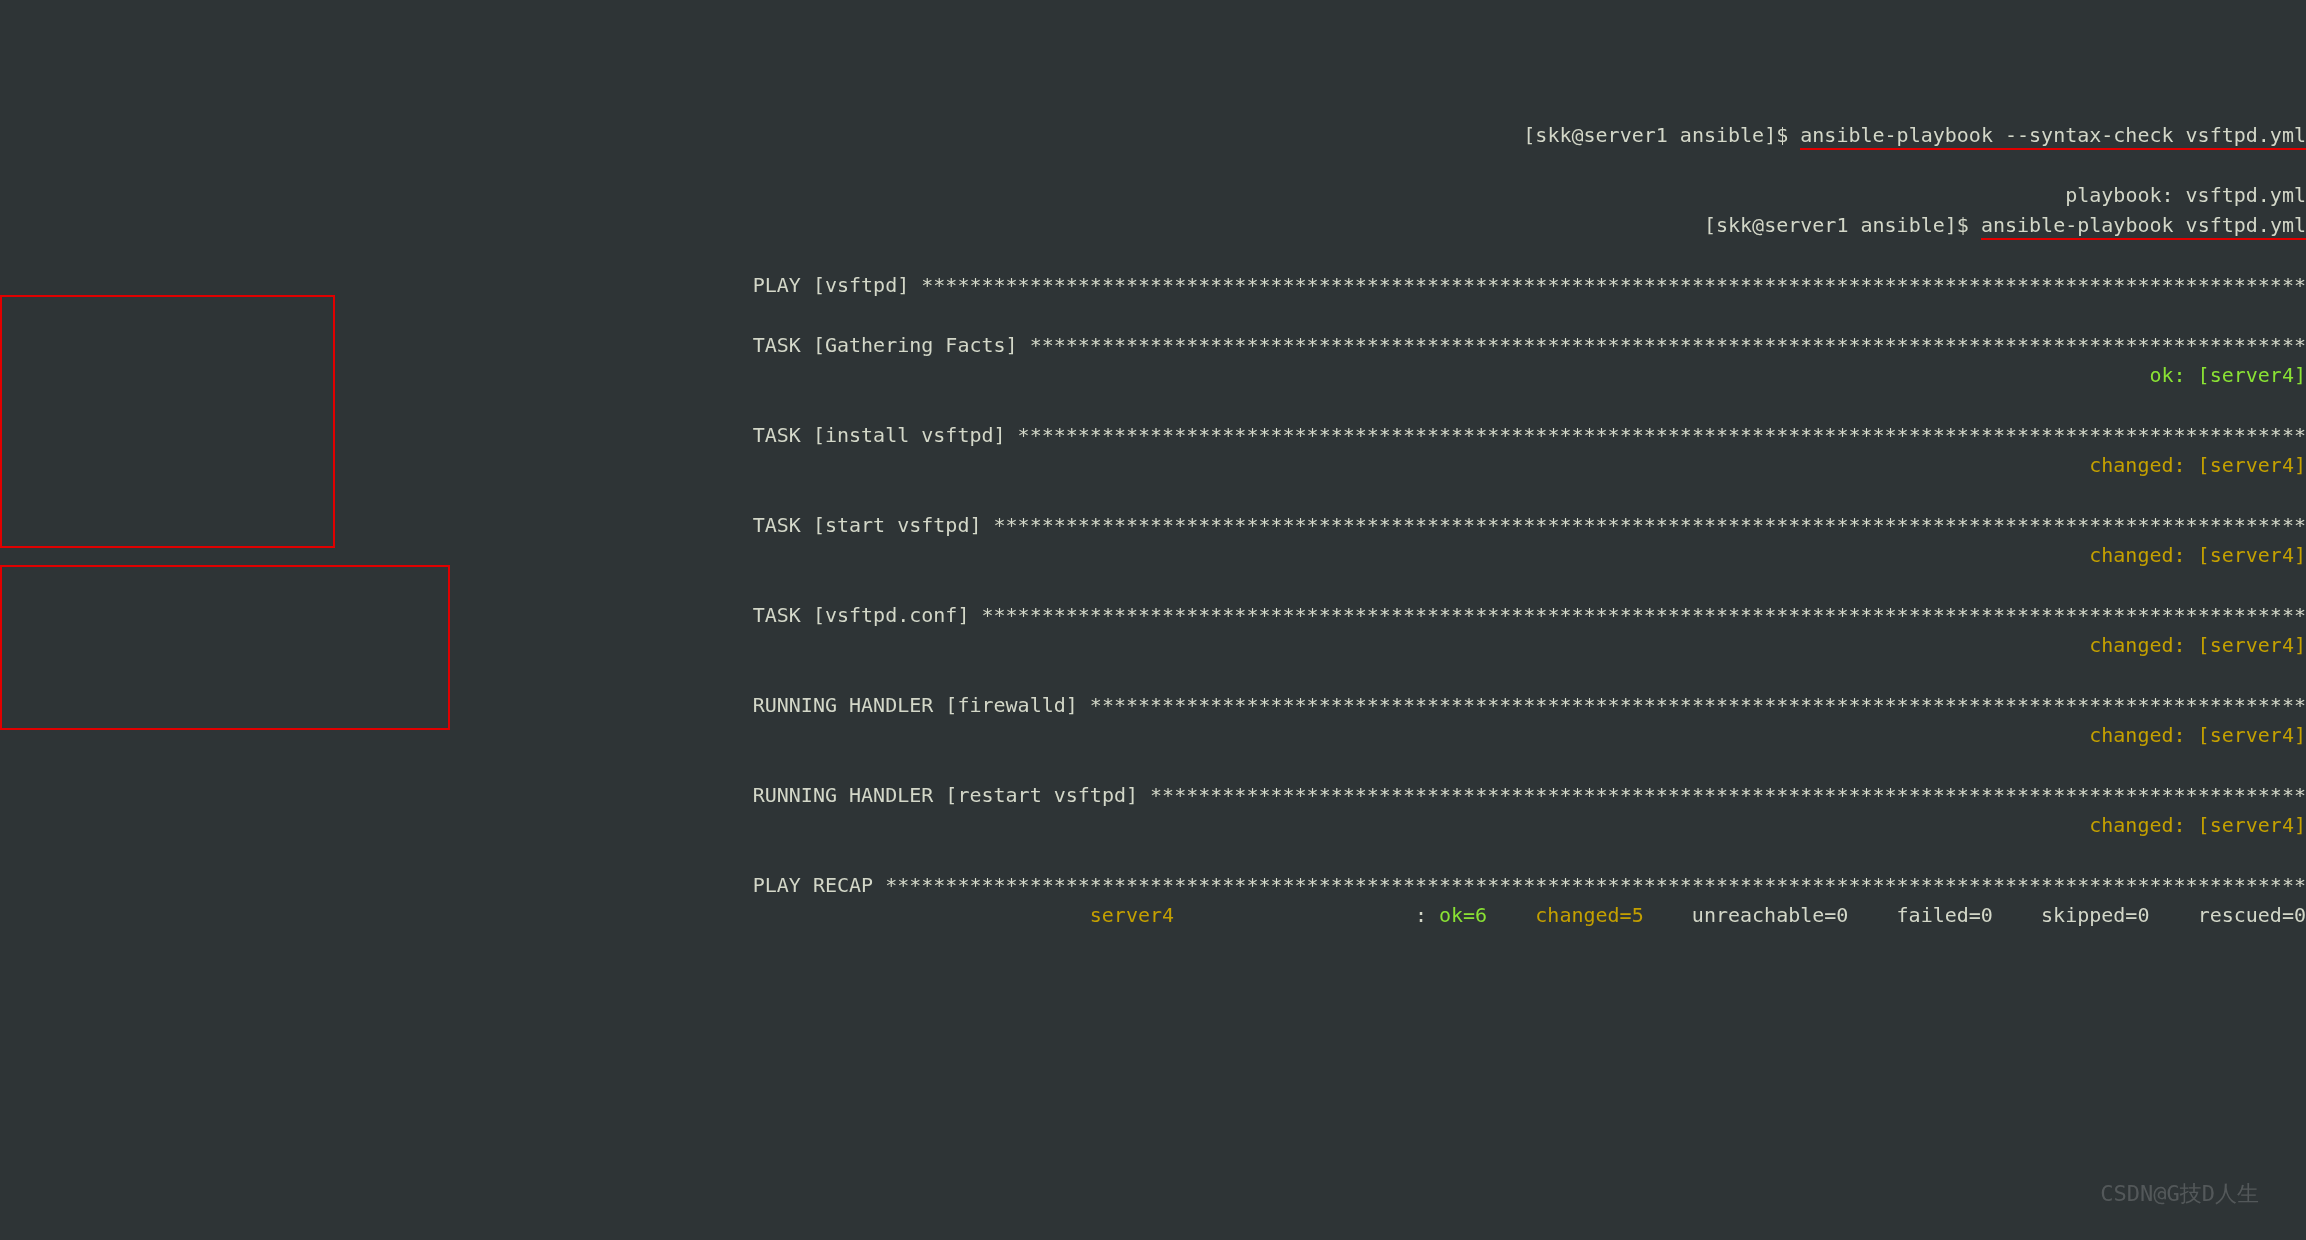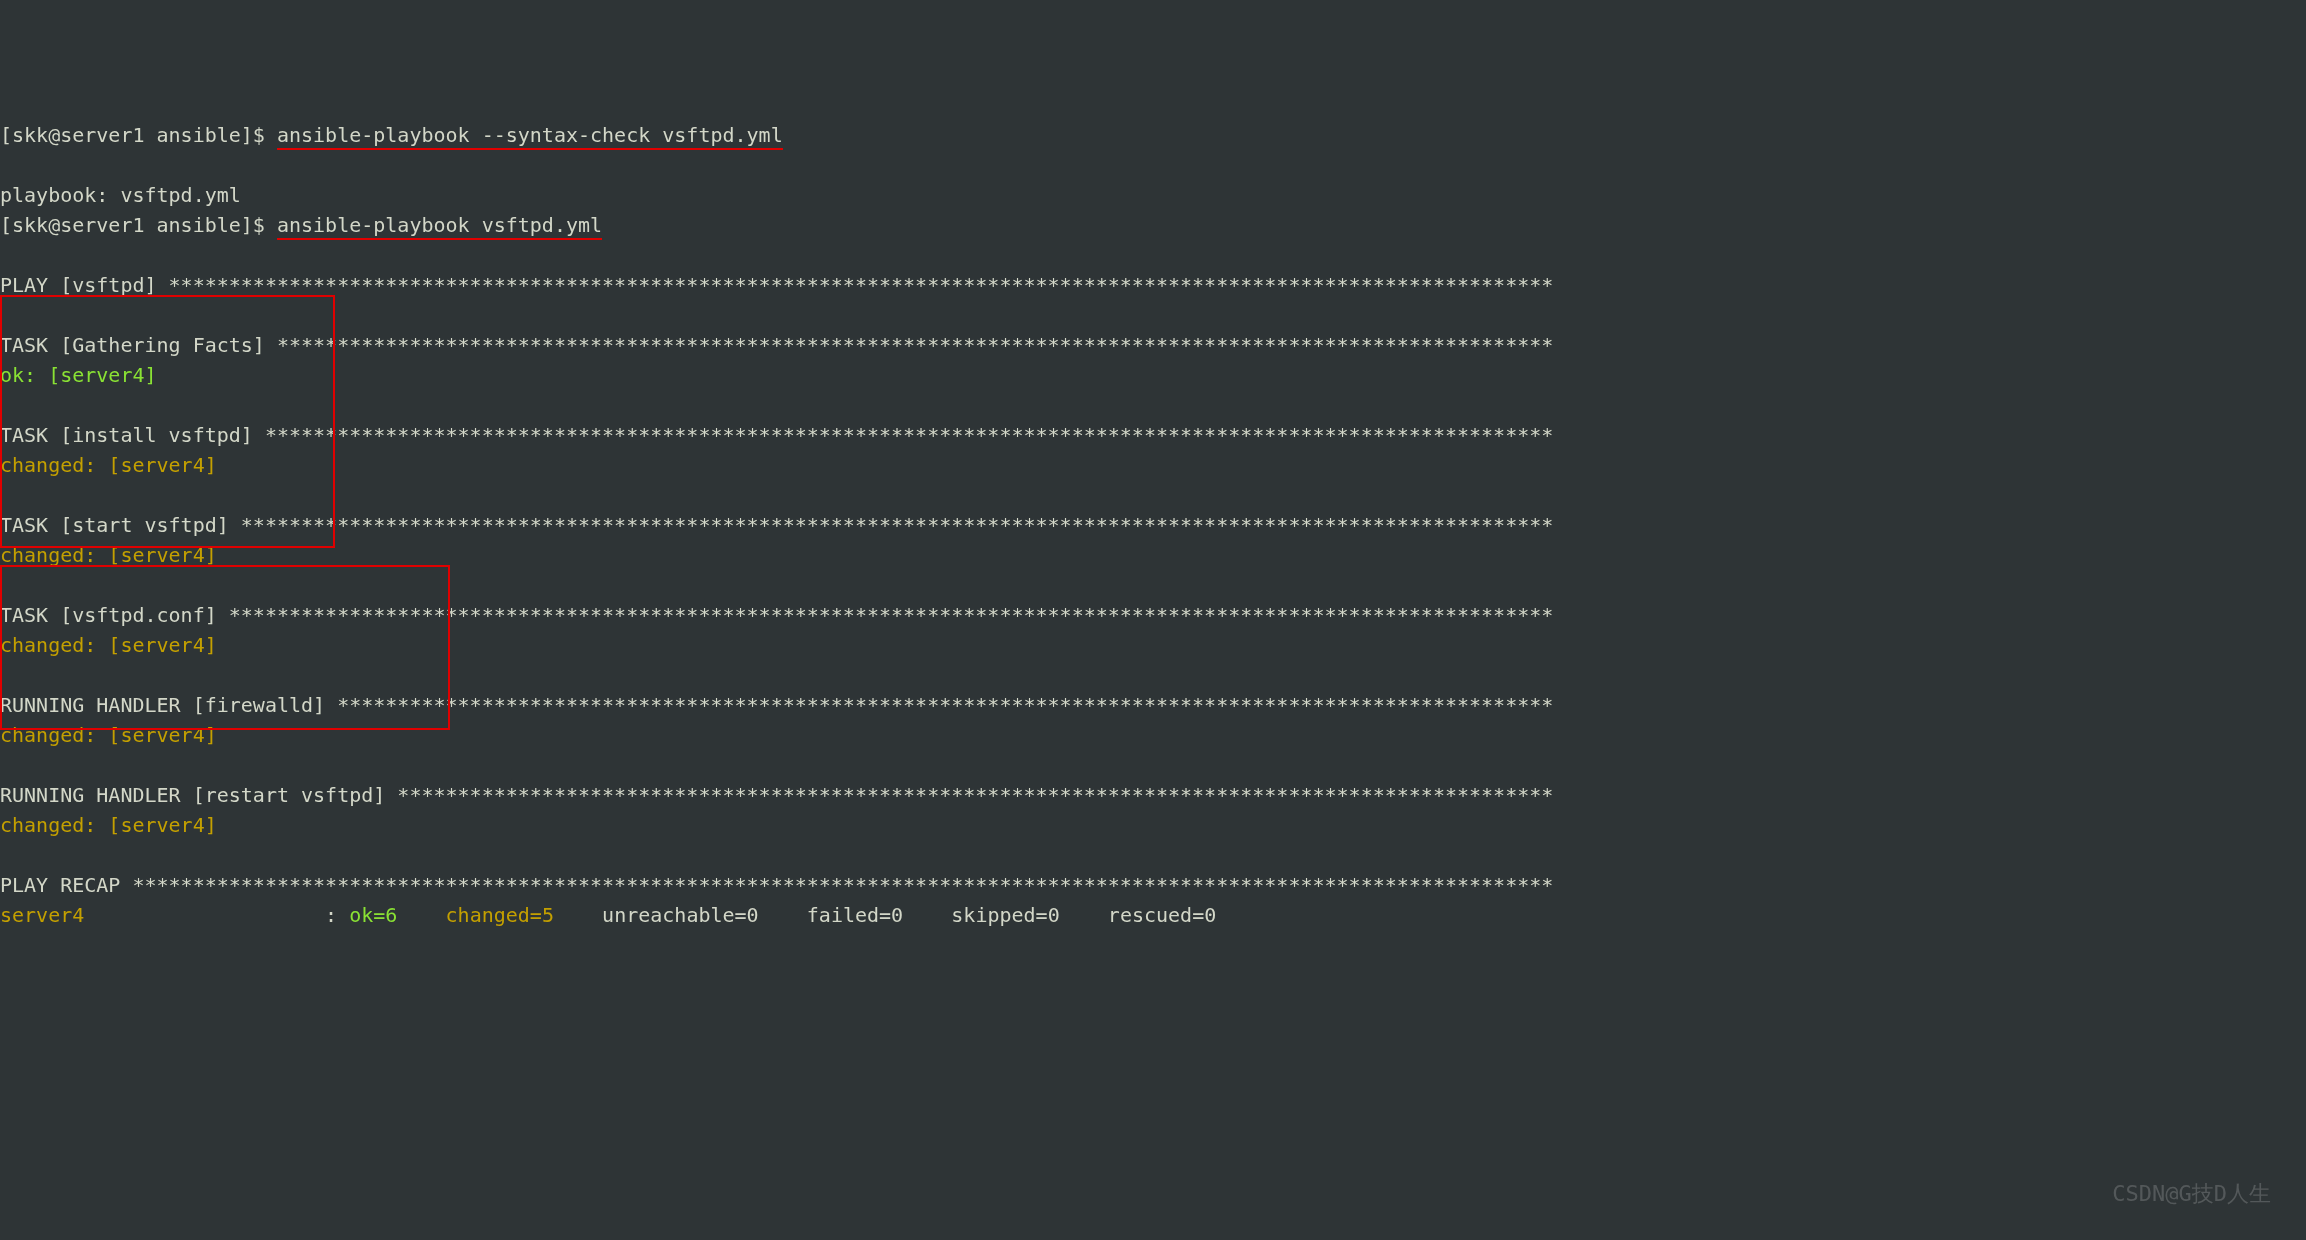--- a/index.html
+++ b/index.html
@@ -8,29 +8,29 @@
       font-family: 'DejaVu Sans Mono', 'Liberation Mono', 'Courier New', monospace;
       font-size: 20px;
       line-height: 1.5;
       white-space: pre;
       color: #D3D7C8;
       position: relative;
       overflow: hidden;
       width: 2306px;
       height: 1240px;
     }
-    .term { position: relative; padding-left: 0px; }
+    .term { position: relative; padding-left: 0px; text-align: right; }
     .white { color: #D3D7C8; }
     .green { color: #8AE234; }
     .yellow { color: #C4A000; }
     .underline-red { border-bottom: 2px solid #E00000; padding-bottom: 1px; }
     .box-red { position: absolute; border: 2px solid #E00000; pointer-events: none; }
     .watermark {
       position: absolute;
-      right: 35px;
+      right: 47px;
       bottom: 30px;
       color: rgba(220,220,220,0.22);
       font-size: 22px;
       pointer-events: none;
     }
   </style>
 </head>
 <body>
 
 

